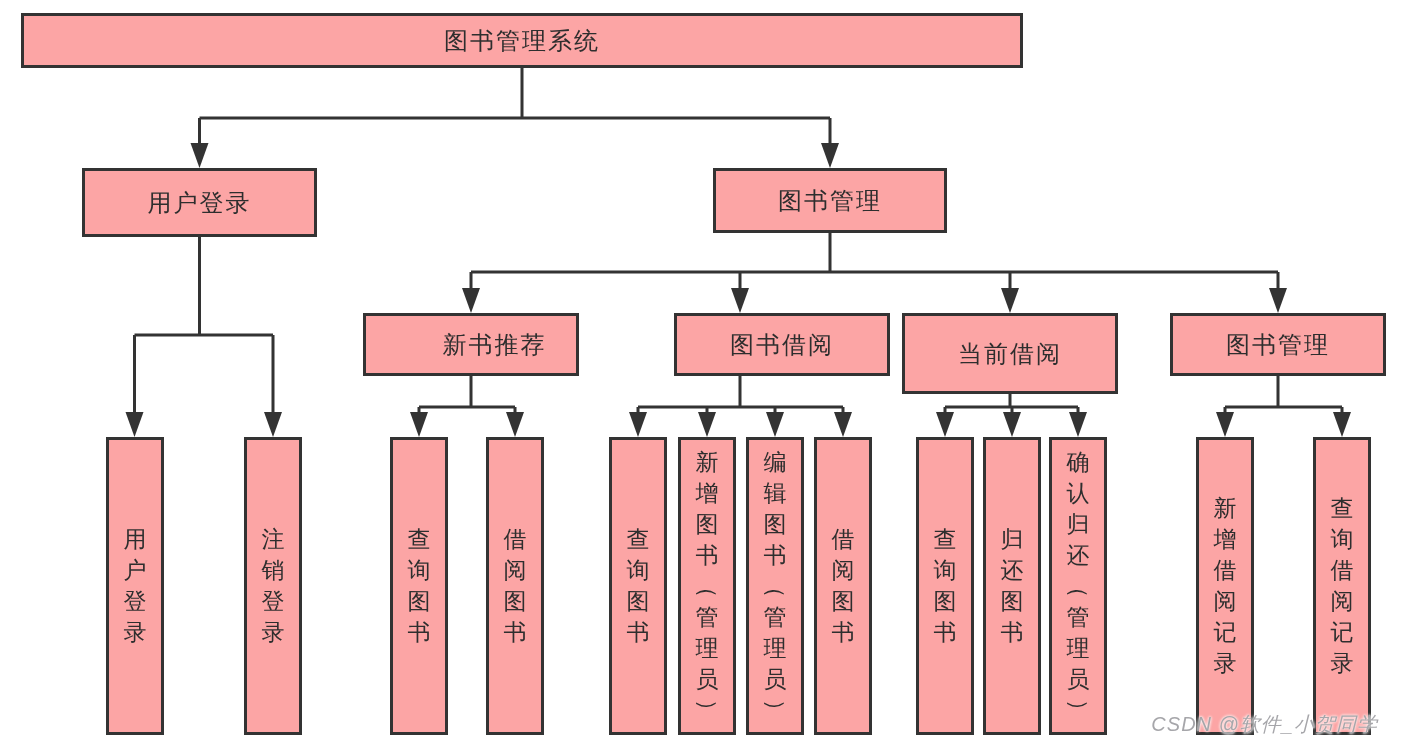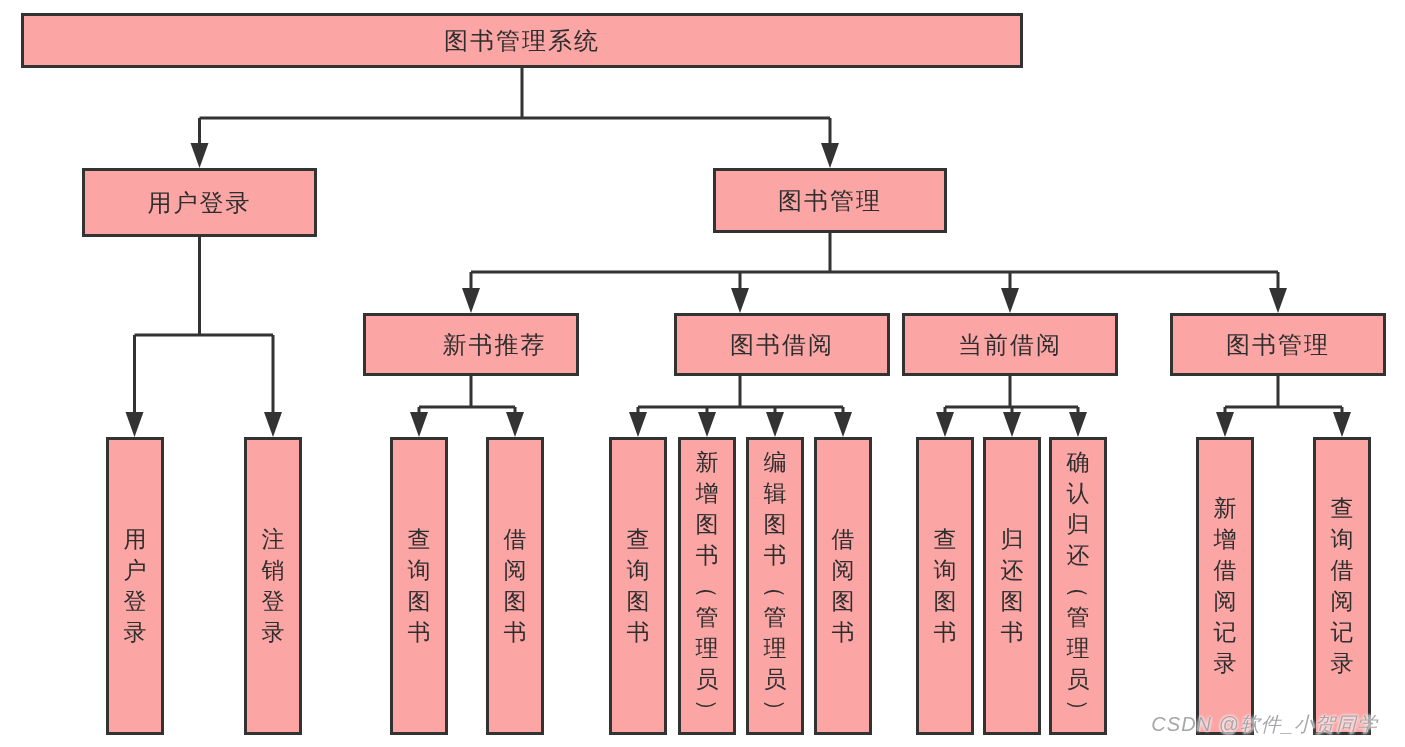--- a/index.html
+++ b/index.html
@@ -103,21 +103,21 @@
   <div class="node" style="left:713px;top:168px;width:234px;height:65px;">
     <span>图书管理</span>
   </div>
 
   <div class="node" style="left:363px;top:313px;width:216px;height:63px;padding-left:47px;">
     <span>新书推荐</span>
   </div>
   <div class="node" style="left:632px;top:313px;width:216px;height:63px;margin-left:42px;">
     <span>图书借阅</span>
   </div>
-  <div class="node" style="left:902px;top:313px;width:216px;height:63px;">
+  <div class="node" style="left:902px;top:313px;width:216px;height:81px;">
     <span>当前借阅</span>
   </div>
   <div class="node" style="left:1170px;top:313px;width:216px;height:63px;">
     <span>图书管理</span>
   </div>
 
   <div class="leaf" style="left:106px;">
     <span class="vlabel">
         <span class="vchar">用</span>
         <span class="vchar">户</span>

